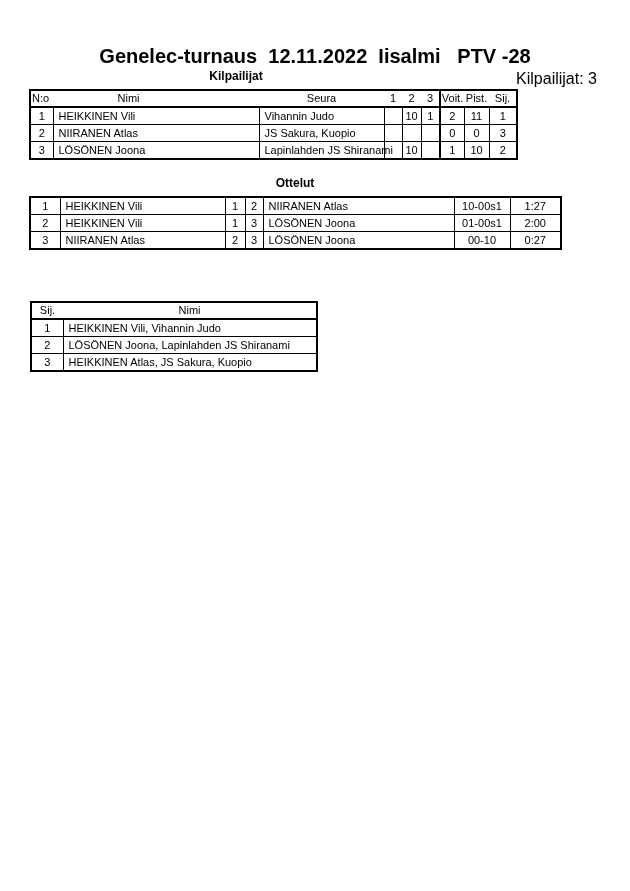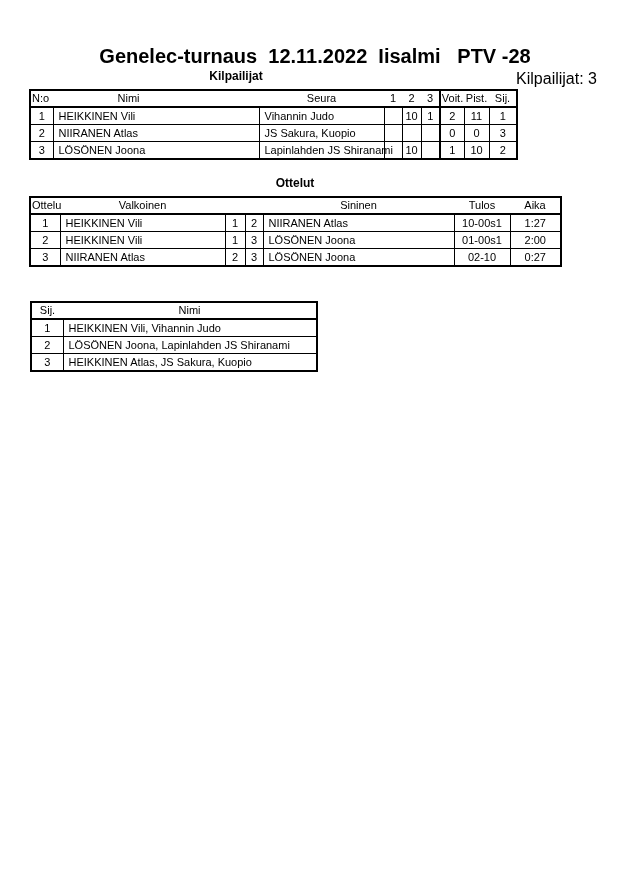--- a/index.html
+++ b/index.html
@@ -120,29 +120,20 @@
     <colgroup>
       <col style="width:30px">
         <col style="width:165px">
         <col style="width:20px">
       <col style="width:18px">
         <col style="width:191px">
         <col style="width:56px">
       <col style="width:51px">
     </colgroup>
     <tbody>
-        <tr>
-      <th class="hdr-left">Ottelu</th>
-      <th class="c">Valkoinen</th>
-      <th class="c"></th>
-      <th class="c"></th>
-      <th class="c">Sininen</th>
-      <th class="c">Tulos</th>
-      <th class="c">Aika</th>
-    </tr>
     <tr>
       <td class="c">1</td>
       <td class="l">HEIKKINEN Vili</td>
       <td class="c">1</td>
       <td class="c">2</td>
       <td class="l">NIIRANEN Atlas</td>
       <td class="c">10-00s1</td>
       <td class="c">1:27</td>
     </tr>
     <tr>
@@ -153,21 +144,21 @@
       <td class="l">LÖSÖNEN Joona</td>
       <td class="c">01-00s1</td>
       <td class="c">2:00</td>
     </tr>
     <tr>
       <td class="c">3</td>
       <td class="l">NIIRANEN Atlas</td>
       <td class="c">2</td>
       <td class="c">3</td>
       <td class="l">LÖSÖNEN Joona</td>
-      <td class="c">02-10</td>
+      <td class="c">00-10</td>
       <td class="c">0:27</td>
     </tr>
   </tbody>
     </table>
 
 
   <table class="tbl-tulokset">
     <colgroup>
       <col style="width:32px">
         <col style="width:254px">

